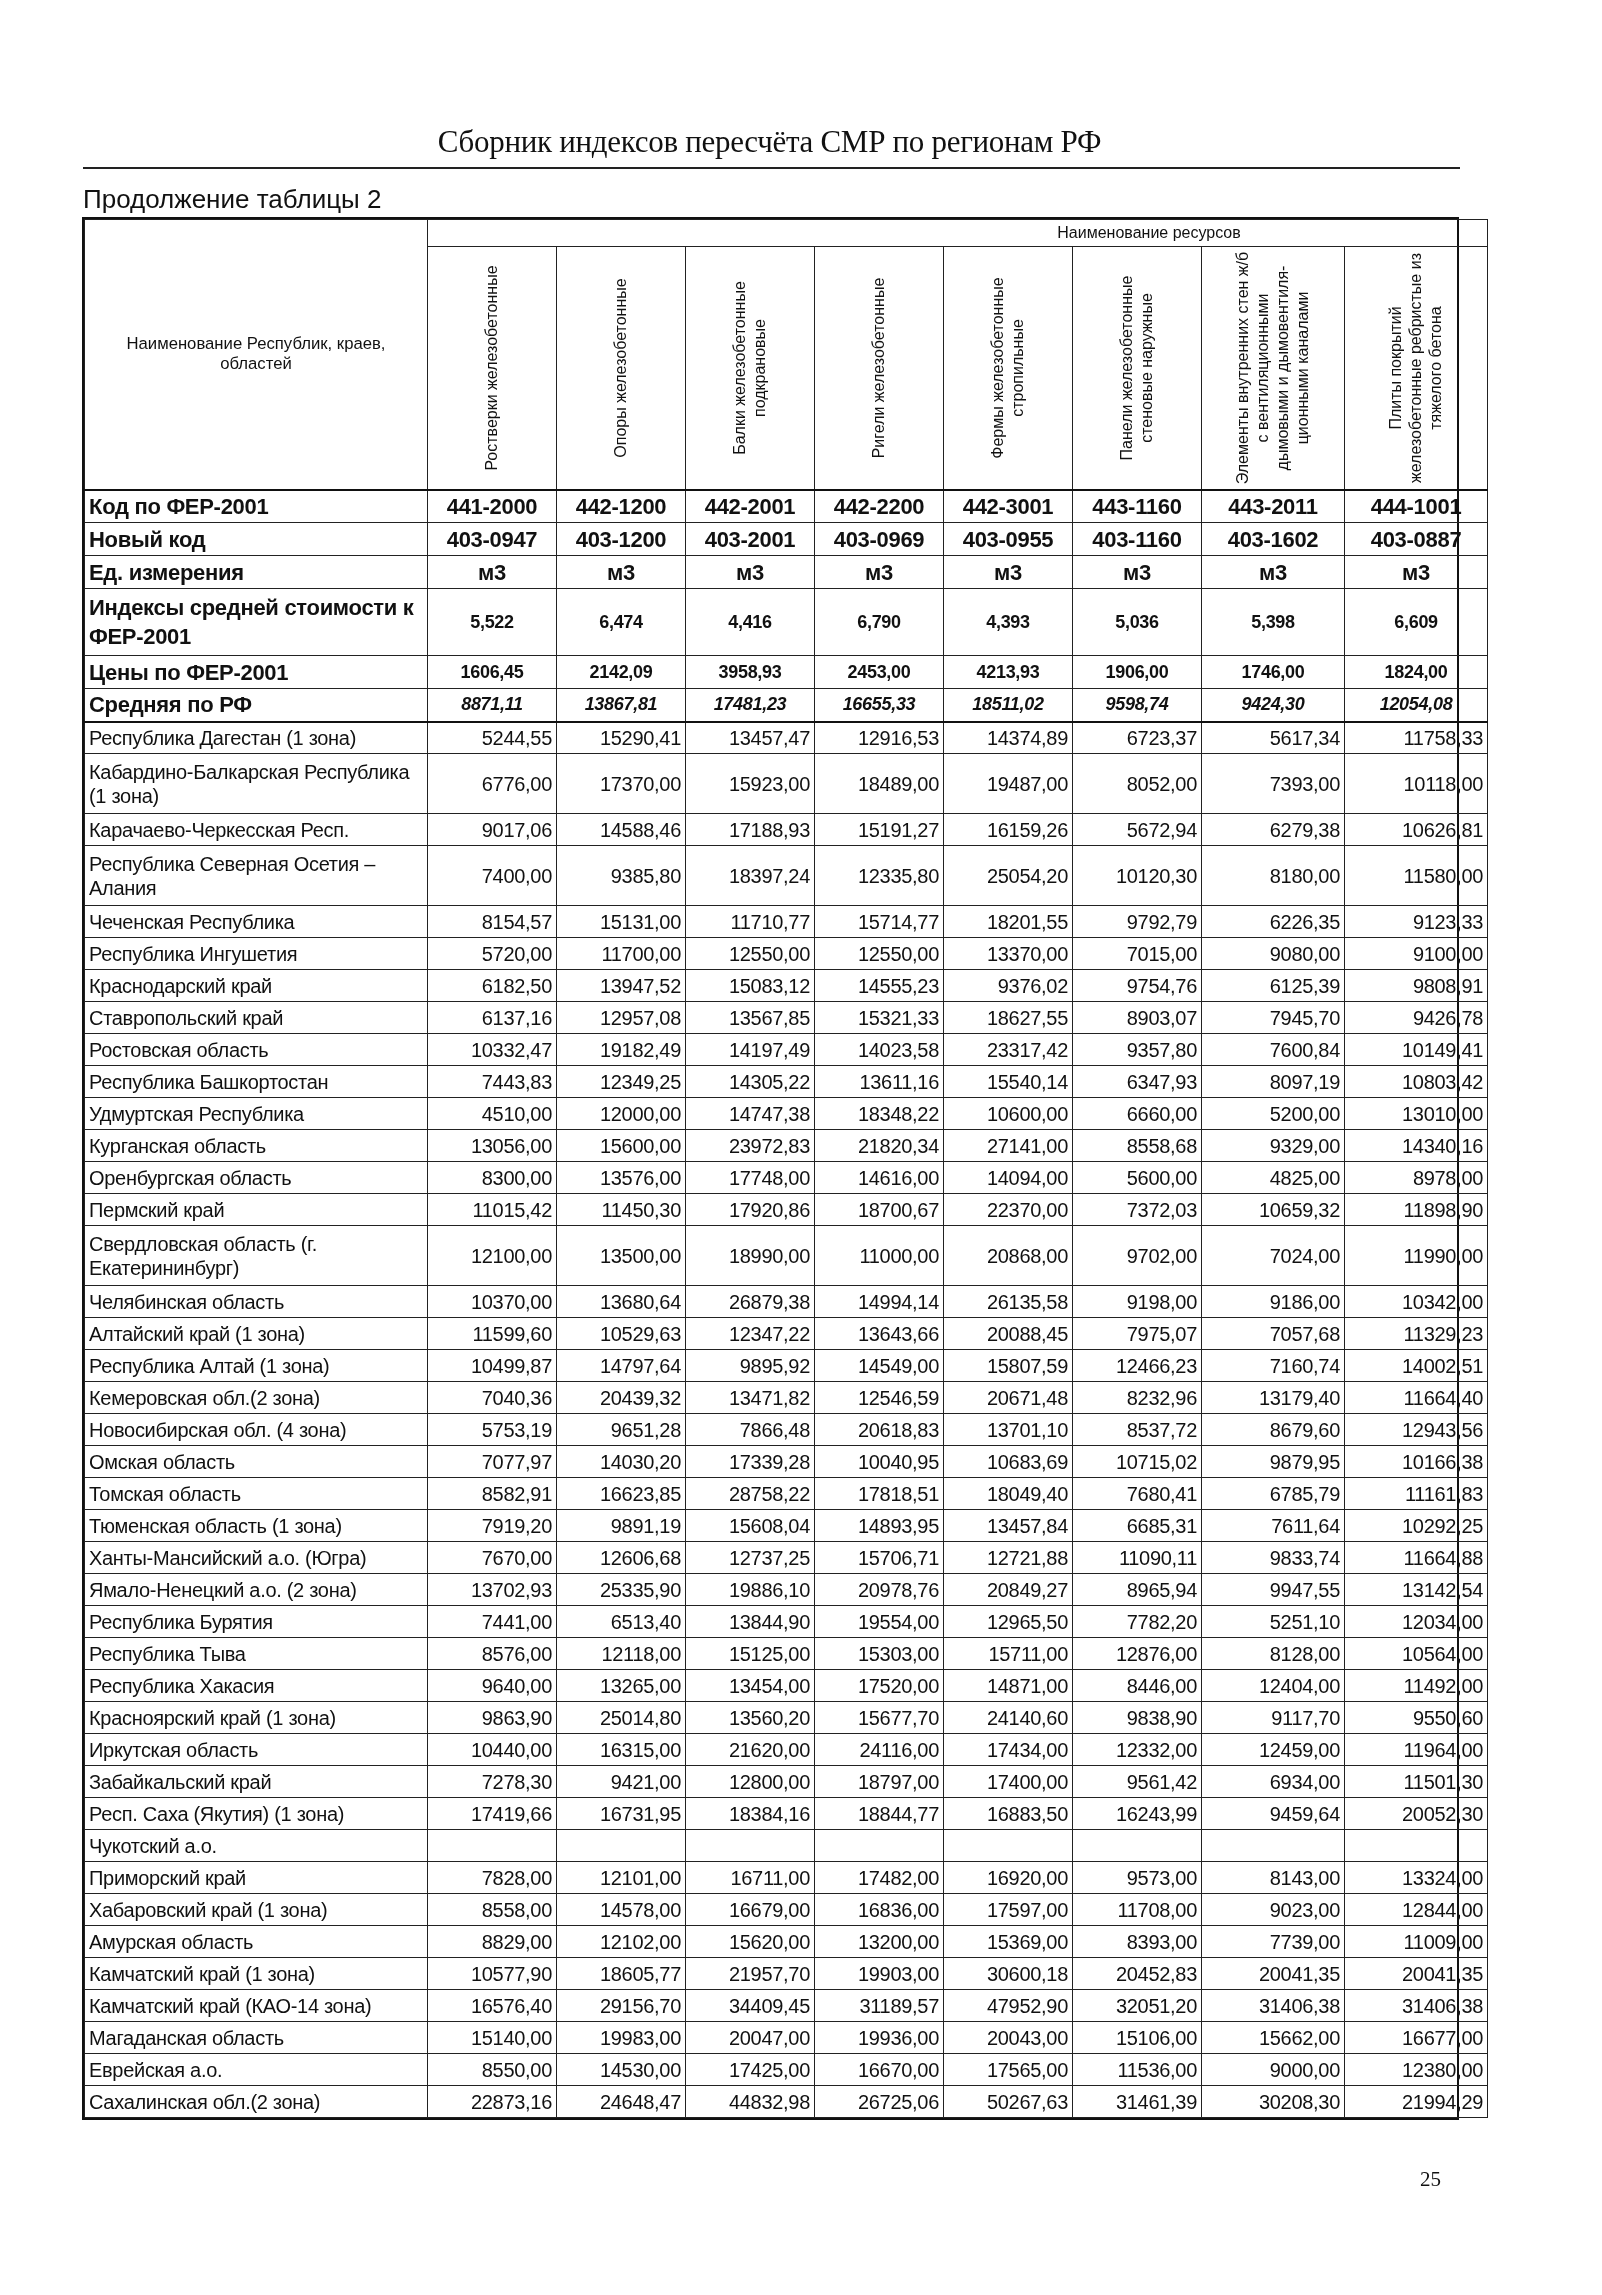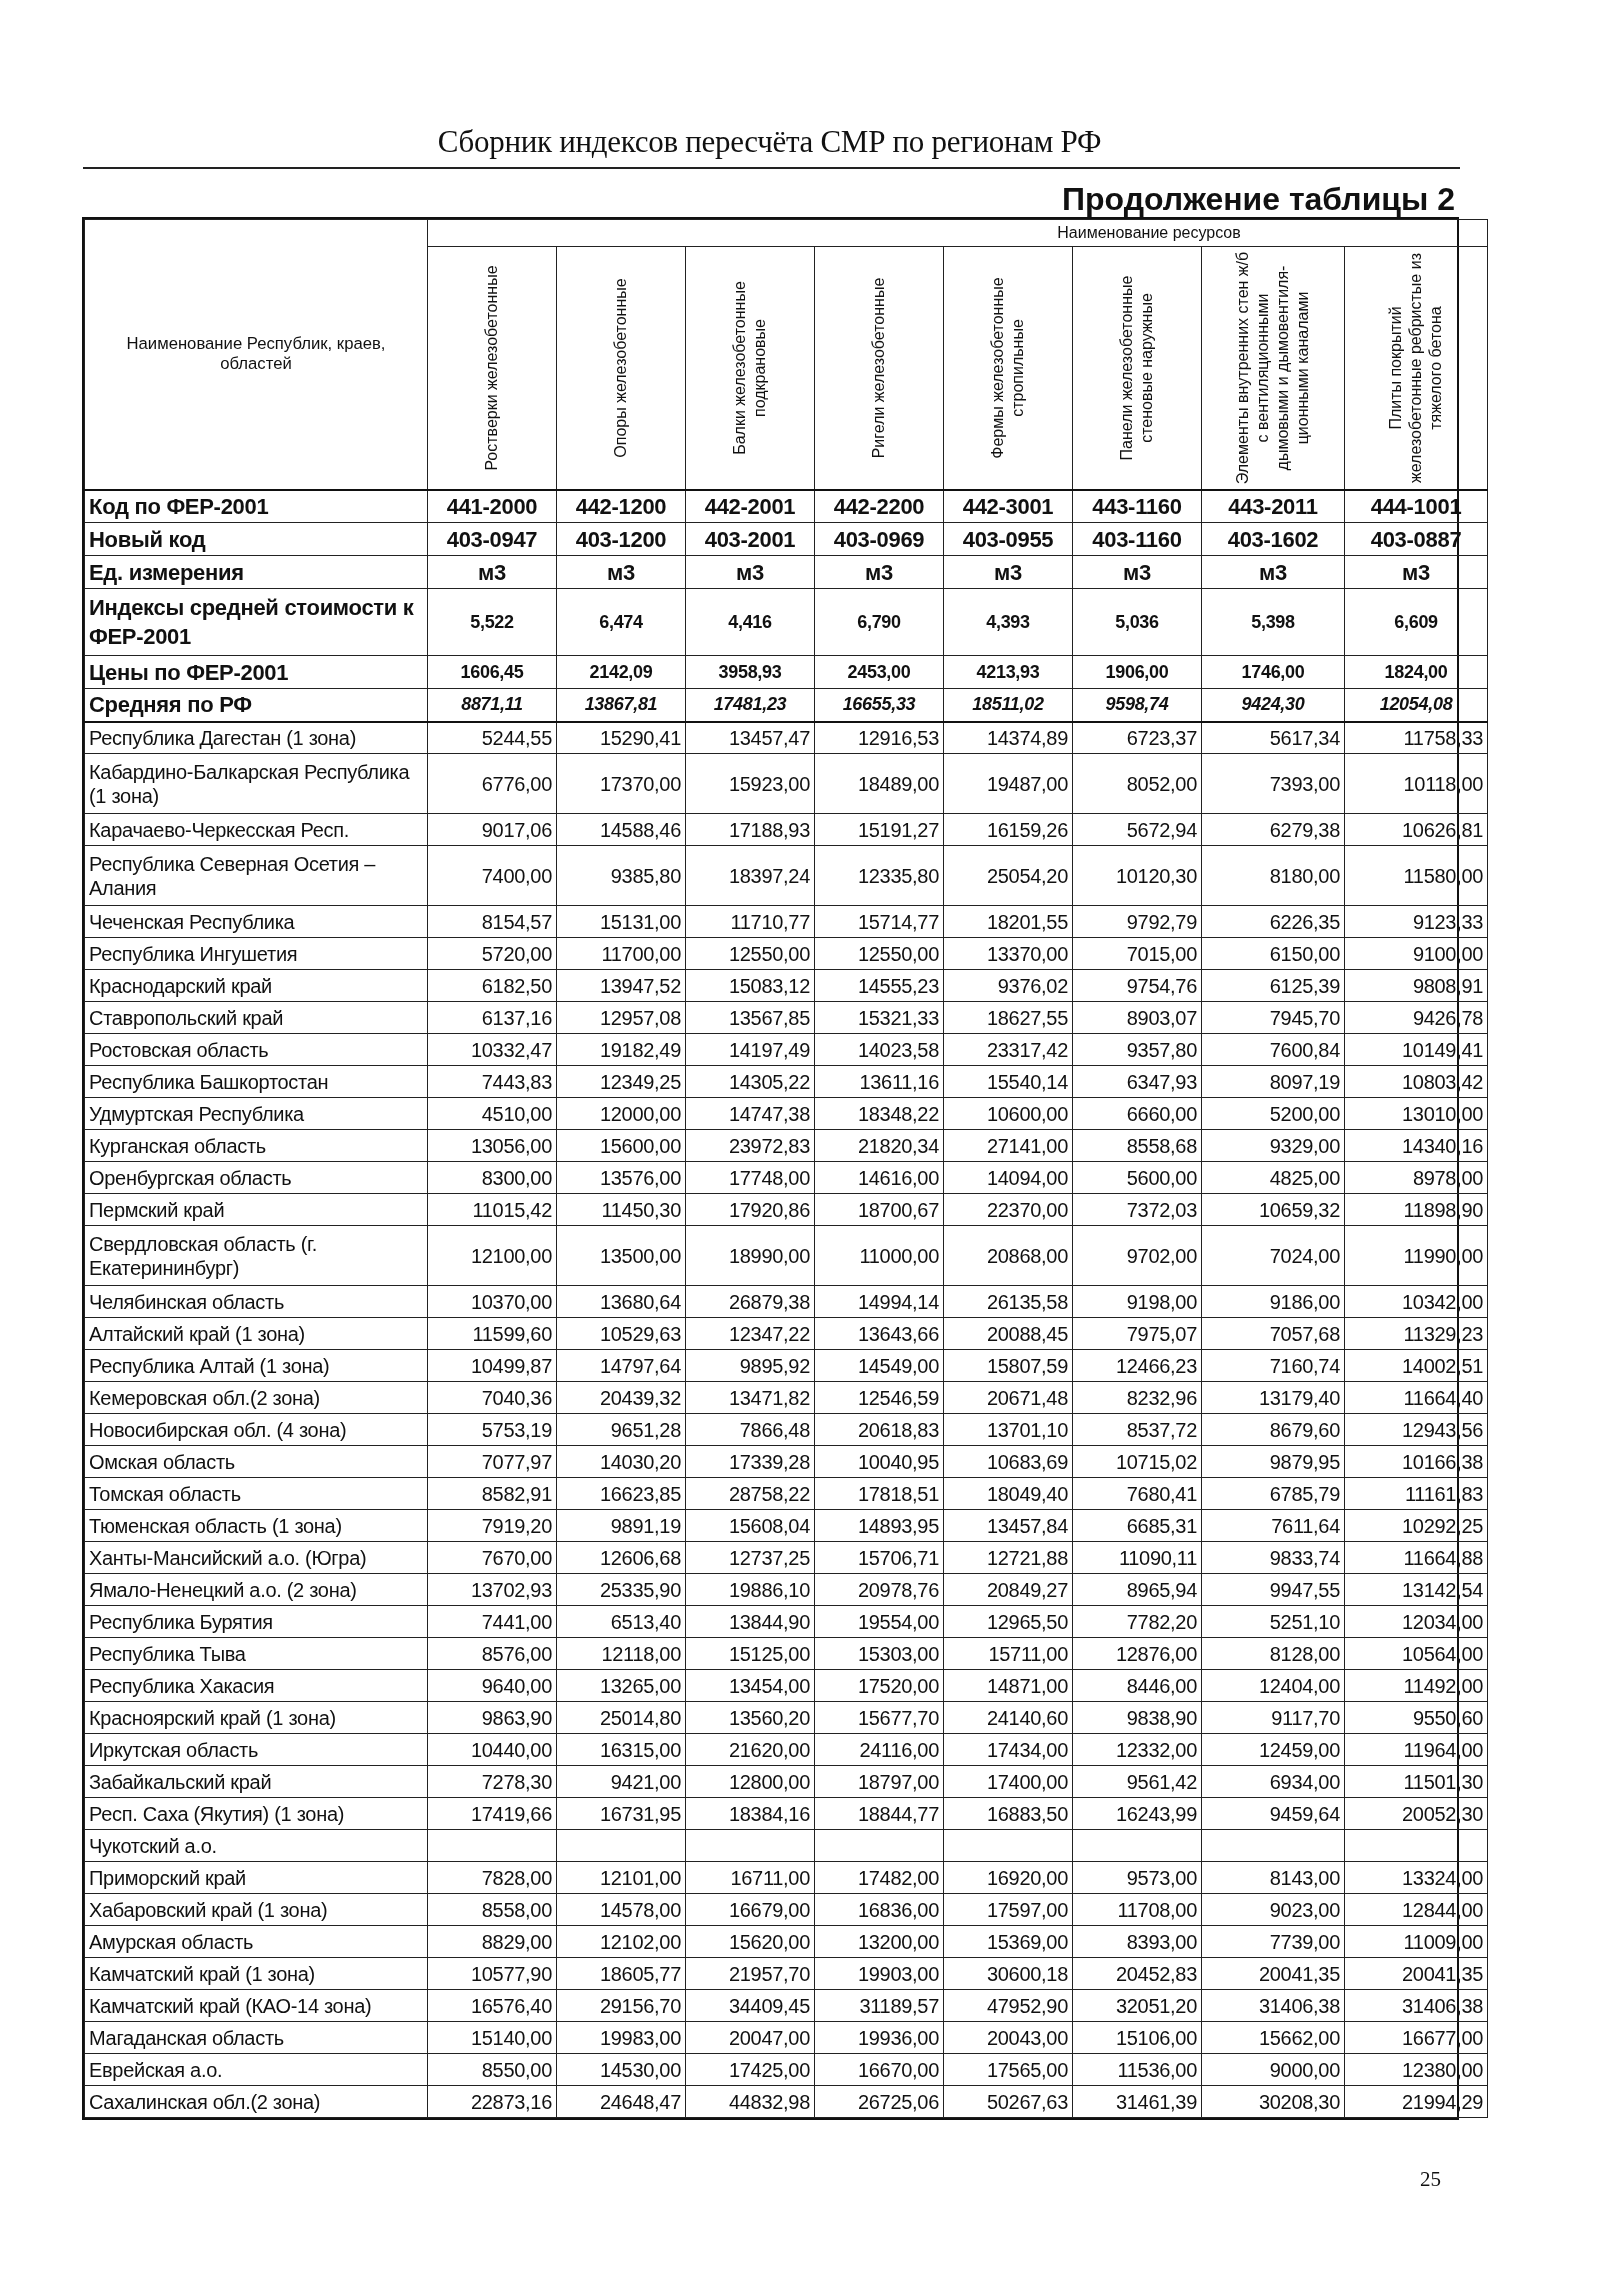--- a/index.html
+++ b/index.html
@@ -11,21 +11,21 @@
     position: absolute; left: 83px; top: 123px; width: 1373px;
     text-align: center; font-family: "Liberation Serif", serif;
     font-size: 31px; line-height: 37px; letter-spacing: -0.3px;
   }
   .doc-rule {
     position: absolute; left: 83px; top: 167px; width: 1377px; height: 0;
     border-top: 2px solid #222;
   }
   .table-caption {
     position: absolute; left: 83px; top: 185px; width: 1372px;
-    text-align: right; font-weight: bold; font-size: 32px; line-height: 29px;
+    font-weight: normal; font-size: 26px; line-height: 29px;
   }
   .tbl-wrap {
     position: absolute; left: 82px; top: 217px; width: 1377px;
     border: 2.7px double #111; box-sizing: border-box;
   }
   table { border-collapse: collapse; width: 100%; table-layout: fixed; }
   td, th { border: 1.3px solid #222; padding: 0 4px; box-sizing: border-box; }
   col.c-name { width: 343px; }
   col.c-val { width: 129px; }
   col.c-val.wide { width: 143px; }
@@ -224,21 +224,21 @@
           <td class="val">9123,33</td>
         </tr>
         <tr class="region">
           <td>Республика Ингушетия</td>
           <td class="val">5720,00</td>
           <td class="val">11700,00</td>
           <td class="val">12550,00</td>
           <td class="val">12550,00</td>
           <td class="val">13370,00</td>
           <td class="val">7015,00</td>
-          <td class="val">6150,00</td>
+          <td class="val">9080,00</td>
           <td class="val">9100,00</td>
         </tr>
         <tr class="region">
           <td>Краснодарский край</td>
           <td class="val">6182,50</td>
           <td class="val">13947,52</td>
           <td class="val">15083,12</td>
           <td class="val">14555,23</td>
           <td class="val">9376,02</td>
           <td class="val">9754,76</td>

